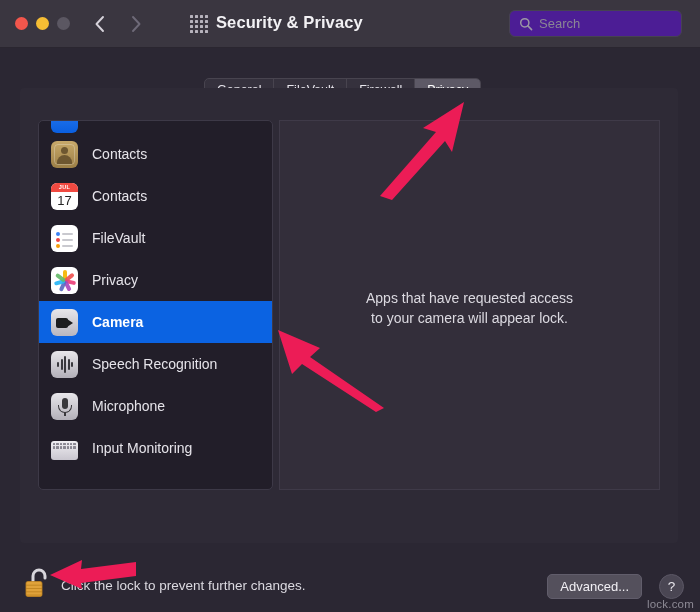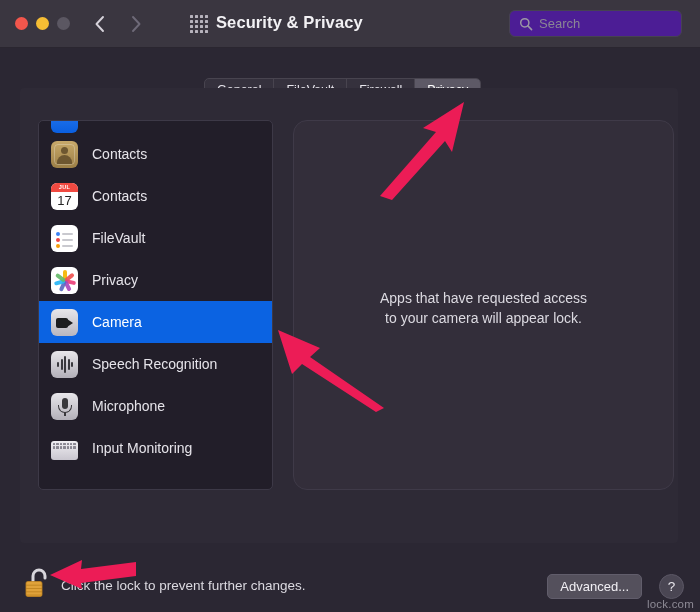--- a/index.html
+++ b/index.html
@@ -151,21 +151,21 @@
     display: flex;
     align-items: center;
     padding-left: 12px;
     box-sizing: border-box;
   }
   .side-row.partial {
     height: 12px;
     overflow: hidden;
     align-items: flex-end;
   }
-  .side-row.selected { background: #0b63e2; }
+  .side-row.selected { background: #0b63e2; font-weight: bold; }
   .side-label {
     margin-left: 14px;
     font-size: 14px;
     color: #e6e4ea;
     white-space: nowrap;
     text-align: center;
   }
   .side-row.selected .side-label { color: #ffffff; }
 
   .app-icon {
@@ -329,25 +329,25 @@
     gap: 1px;
   }
   .ic-kbd .keys i {
     background: #8a8792;
     border-radius: 0.5px;
   }
 
   
   #main-panel {
     position: absolute;
-    left: 273px; top: 32px;
+    left: 259px; top: 32px;
     width: 379px; height: 368px;
     background: #332e3a;
     border: 1px solid #3f3a48;
-    border-radius: 14px;
+    border-radius: 0;
   }
   #empty-msg {
     position: absolute;
     left: 0; right: 0;
     top: 167px;
     text-align: center;
     font-size: 14px;
     line-height: 20px;
     color: #dcdae1;
   }

